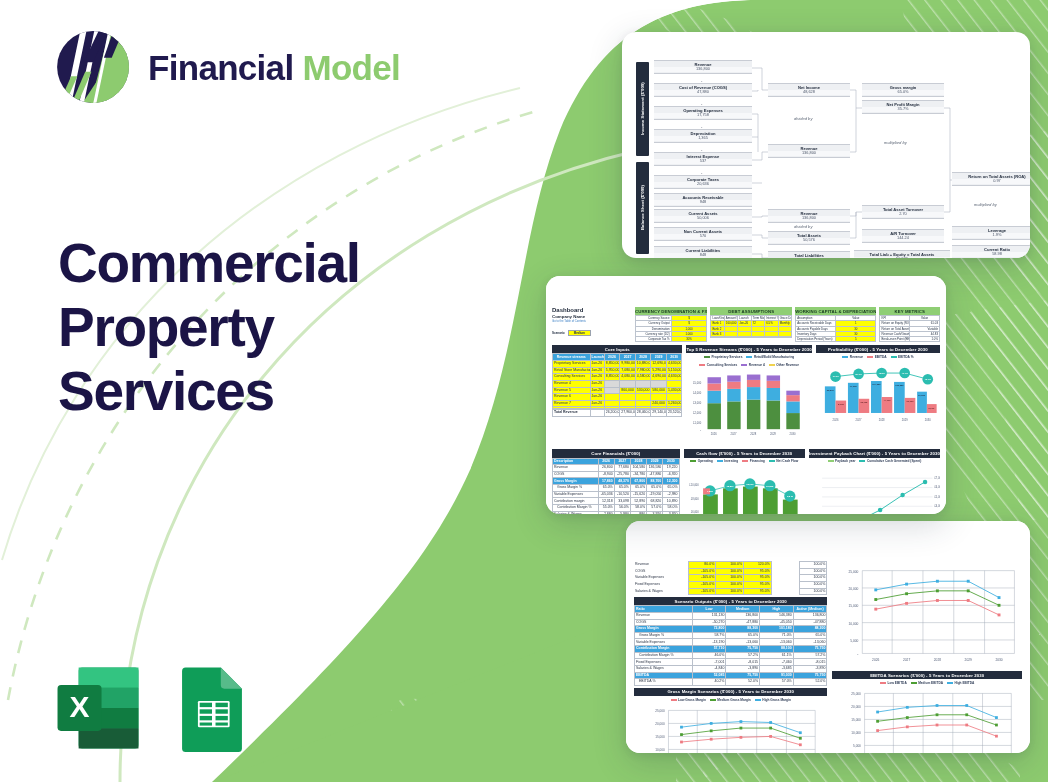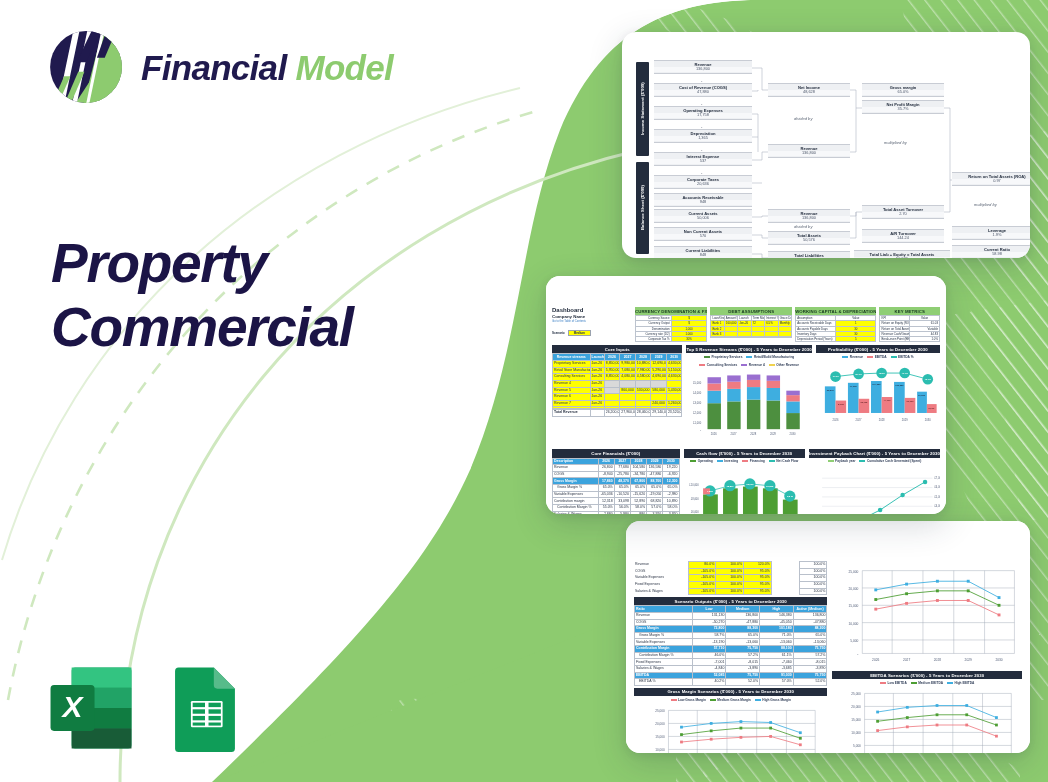--- a/index.html
+++ b/index.html
@@ -8,23 +8,22 @@
     font-family: "Liberation Sans", sans-serif;
     background: #ffffff;
     position: relative;
   }
 
   
   #bg { position: absolute; inset: 0; overflow: hidden; z-index: 0; }
 
   
   .left-col {
-    position: absolute; left: 9px; top: 0; width: 440px; height: 782px;
+    position: absolute; left: 16px; top: 0; width: 440px; height: 782px;
     z-index: 5;
-    font-style: italic;
   }
 
   .logo-row {
     position: absolute; left: 38px; top: 28px;
     display: flex; align-items: center; gap: 16px;
   }
   .logo-mark { width: 78px; height: 78px; flex: none; }
   .logo-text {
     font-size: 35px; font-weight: 700; letter-spacing: -0.7px;
     white-space: nowrap; line-height: 1;
@@ -198,22 +197,23 @@
         </g>
       </g>
     </svg>
     <div class="logo-text">
       <span class="w1">Financial</span>
       <span class="w2">Model</span>
     </div>
   </div>
 
   <div class="headline">
+    <span>Commercial</span>
     <span>Property</span>
-    <span>Commercial</span>
+    <span>Services</span>
   </div>
 
   <div class="app-icons">
     <svg class="app-icon" viewBox="0 0 100 100">
       <rect x="28" y="4" width="68" height="92" rx="4" fill="#21a366"></rect>
       <rect x="28" y="4" width="68" height="23" fill="#33c481"></rect>
       <rect x="28" y="27" width="68" height="23" fill="#21a366"></rect>
       <rect x="28" y="50" width="68" height="23" fill="#107c41"></rect>
       <rect x="28" y="73" width="68" height="23" fill="#185c37"></rect>
       <rect x="4" y="24" width="50" height="52" rx="4" fill="#107c41"></rect>

